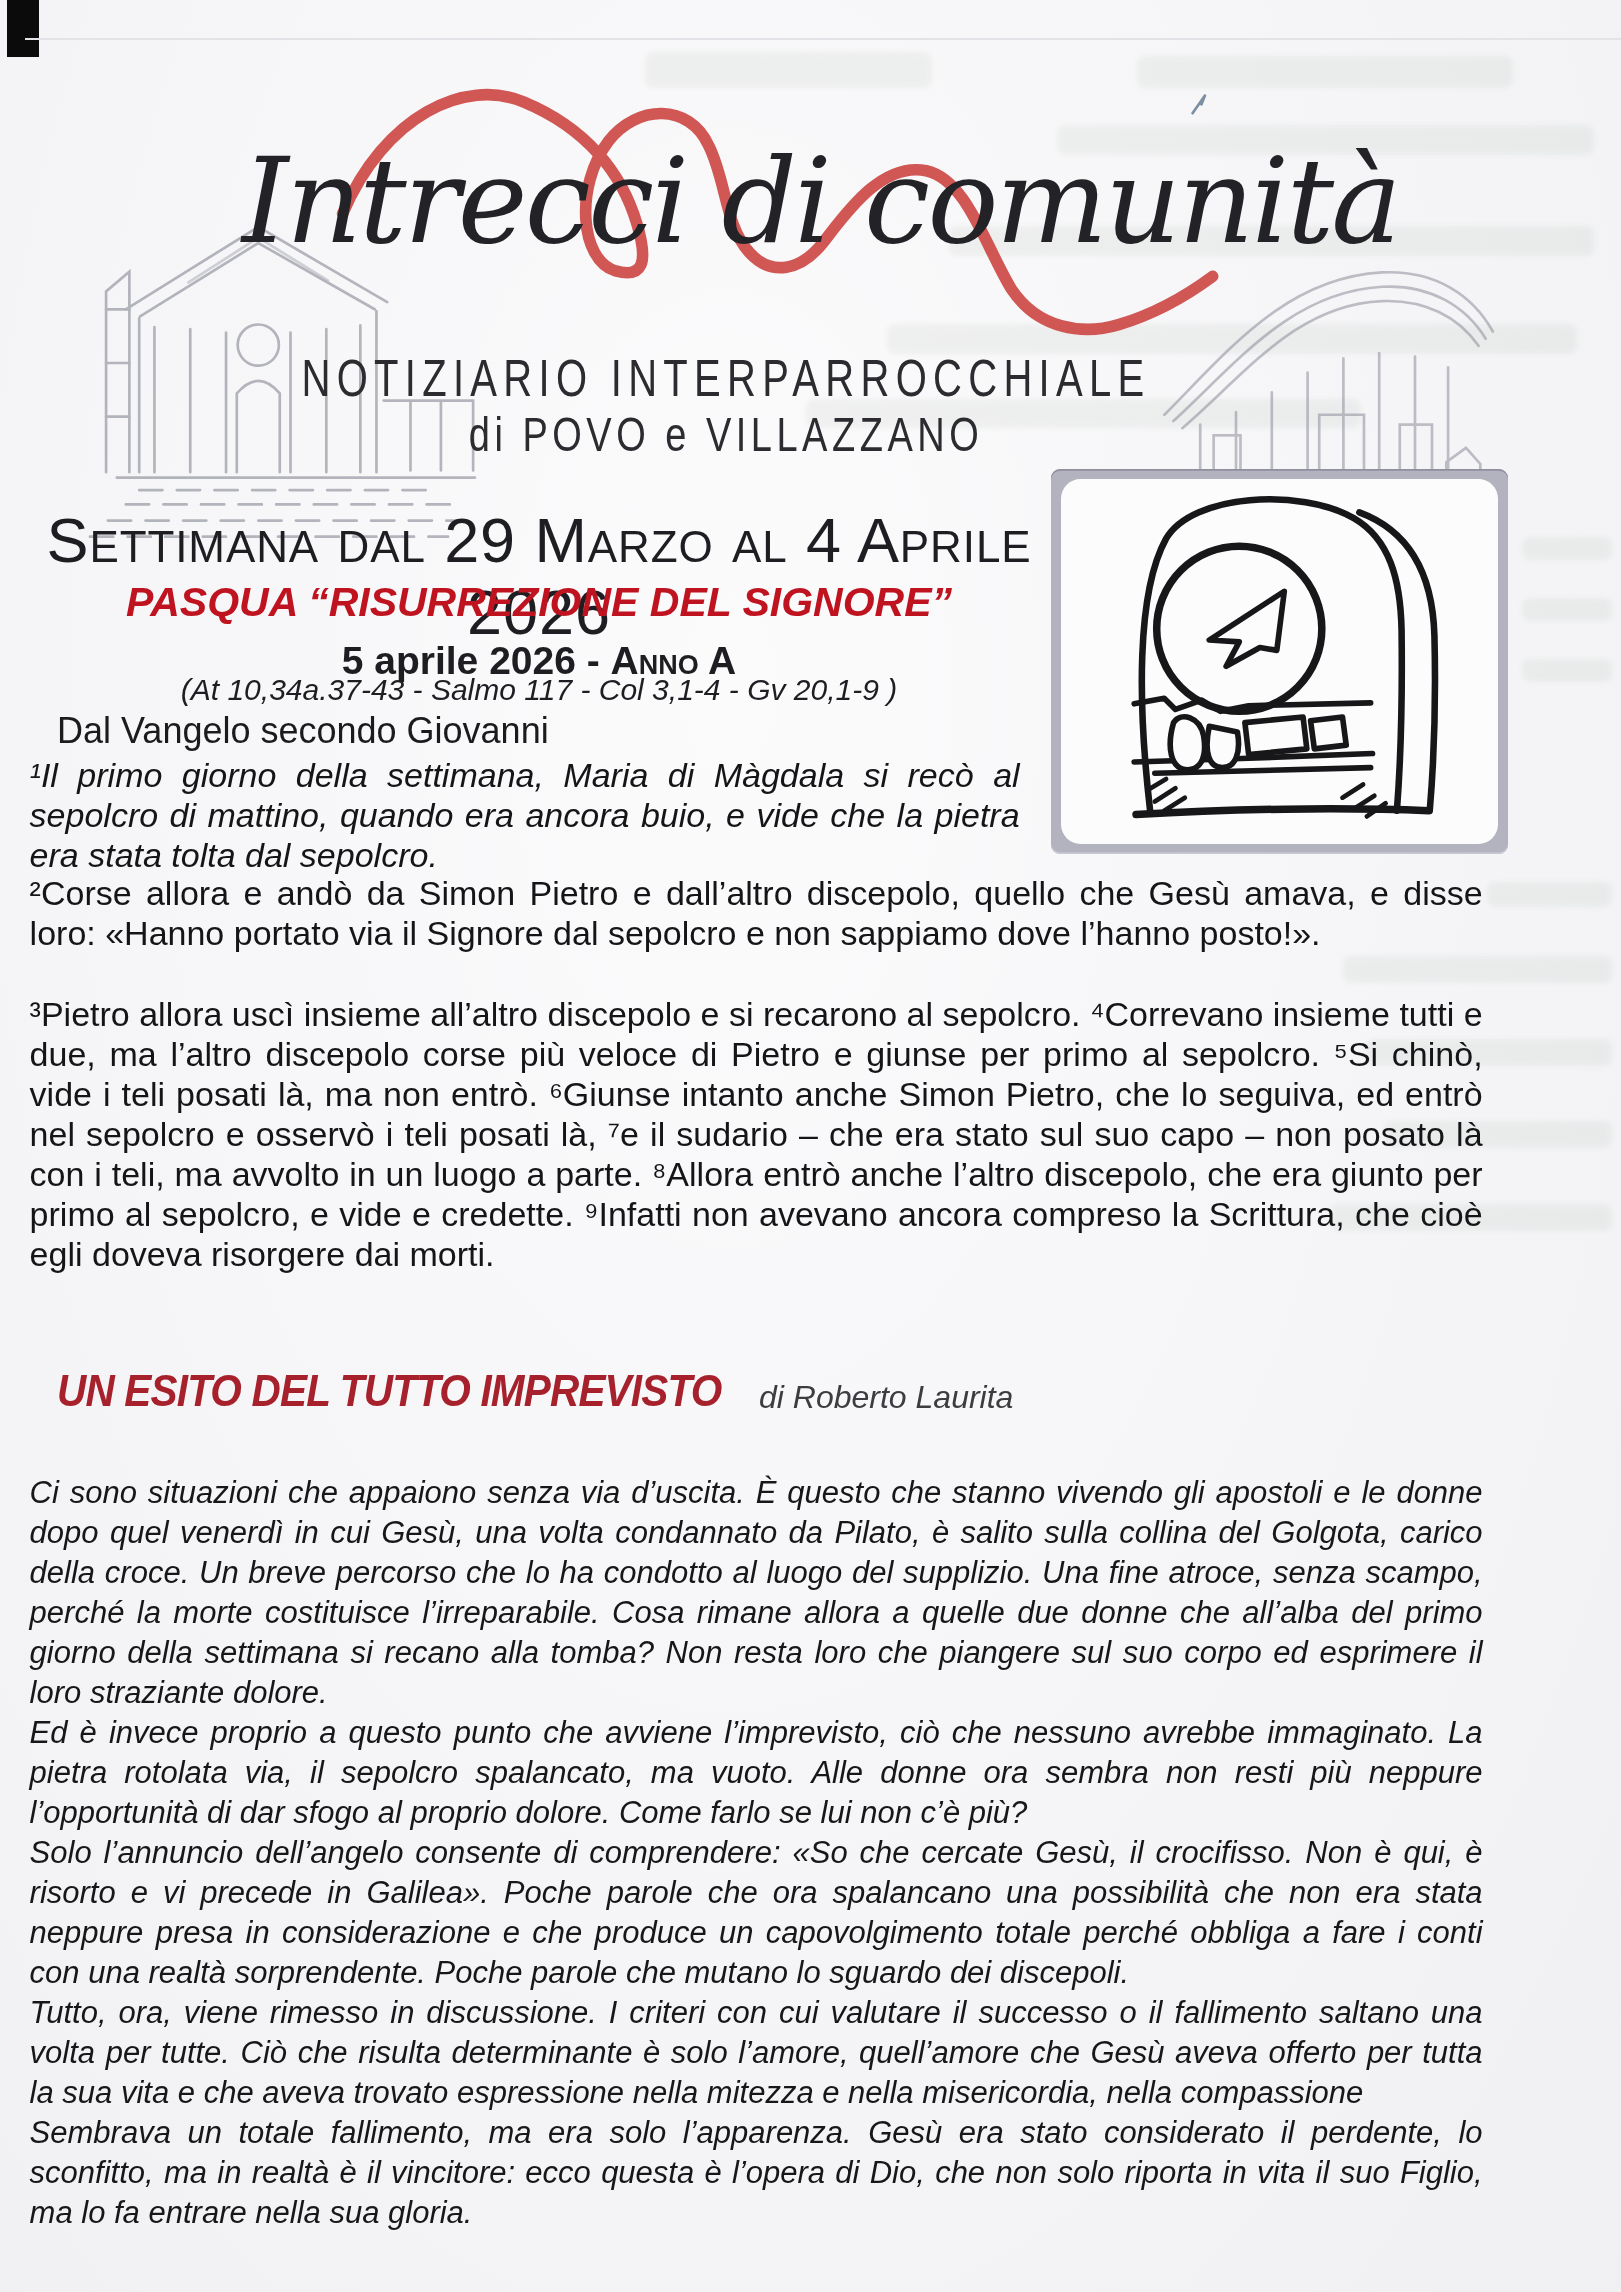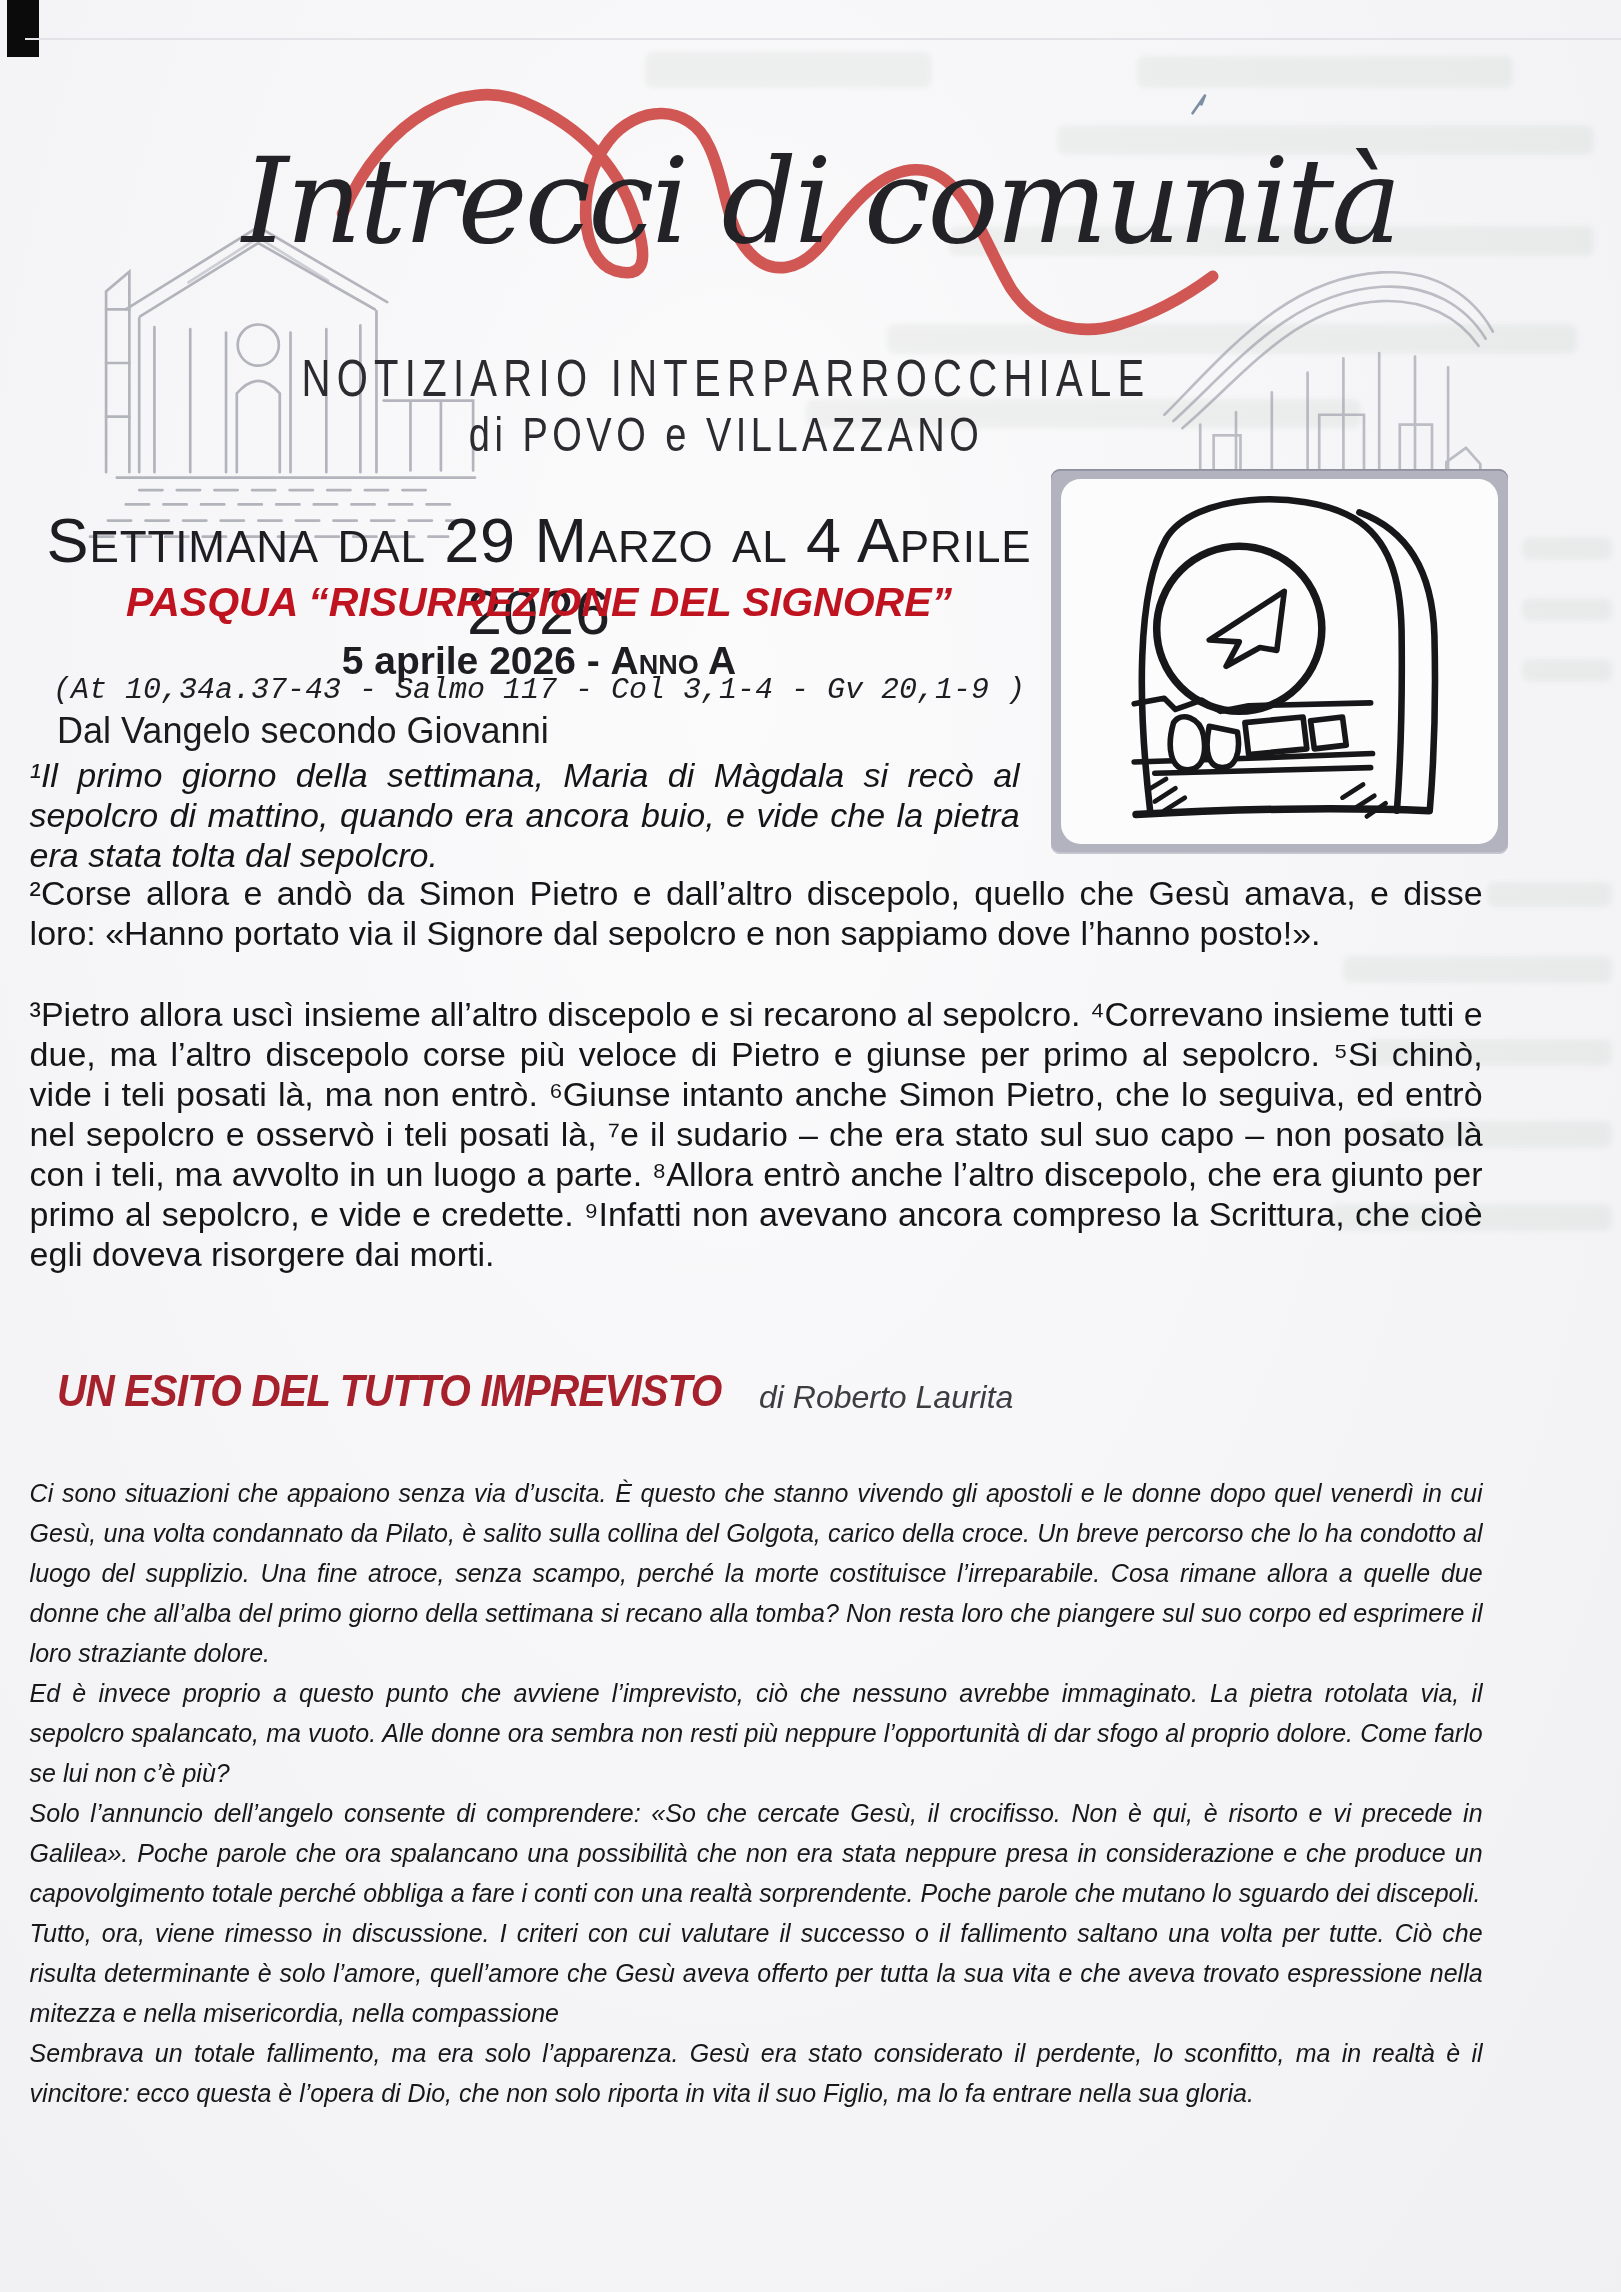--- a/index.html
+++ b/index.html
@@ -30,21 +30,21 @@
     font-size:38px;font-weight:500;letter-spacing:4.5px;color:#2b2b30;
     transform:scaleY(1.25);transform-origin:top;white-space:nowrap;
   }
 
   
   .heads{position:absolute;left:31px;width:1016px;text-align:center;}
   .h-settimana{top:504px;font-size:63px;font-weight:normal;font-variant:small-caps;letter-spacing:0.9px;color:#1d1d22;}
   .h-pasqua{top:579px;font-size:41px;font-weight:bold;font-style:italic;letter-spacing:0;color:#bf1420;}
   .h-data{top:639px;font-size:39px;font-weight:bold;color:#1d1d22;}
   .h-data .sc{font-variant:small-caps;}
-  .h-letture{top:670px;font-size:30px;font-style:italic;font-family:Liberation Mono, monospace;color:#1d1d22;}
+  .h-letture{top:670px;font-size:30px;font-style:italic;font-family:Liberation Sans, sans-serif;color:#1d1d22;}
   .h-letture{top:673px;}
   .vangelo-intro{position:absolute;left:57px;top:710px;font-size:36px;color:#1b1b1e;}
 
   
   .gospel{position:absolute;left:29.6px;font-size:34px;line-height:40px;text-align:justify;color:#151518;}
   .gv1{top:755px;width:990px;font-style:italic;}
   .gv2{top:873px;width:1453px;}
   .gv3{top:994px;width:1453px;}
 
   
@@ -57,21 +57,21 @@
   .tomb-inner svg{width:100%;height:100%;display:block;}
 
   
   .c-title{
     position:absolute;left:57px;top:1365px;font-size:45px;font-weight:bold;font-style:italic;
     color:#a6212c;letter-spacing:-0.9px;transform:scaleX(.9);transform-origin:left top;white-space:nowrap;
   }
   .c-byline{position:absolute;left:759px;top:1379px;font-size:32px;font-style:italic;color:#3c3c41;white-space:nowrap;}
   .commentary{
     position:absolute;left:29.6px;top:1473px;width:1453px;
-    font-size:25px;font-style:italic;line-height:40px;text-align:justify;color:#17171a;
+    font-size:31px;font-style:italic;line-height:40px;text-align:justify;color:#17171a;
   }
   .commentary p{margin:0;}
 
   
   .ghost{position:absolute;background:#78876f;opacity:.08;border-radius:8px;filter:blur(2.7px);}
   .speck{position:absolute;left:1189px;top:90px;width:23px;height:27px;}
 </style>
 </head>
 <body>
 

